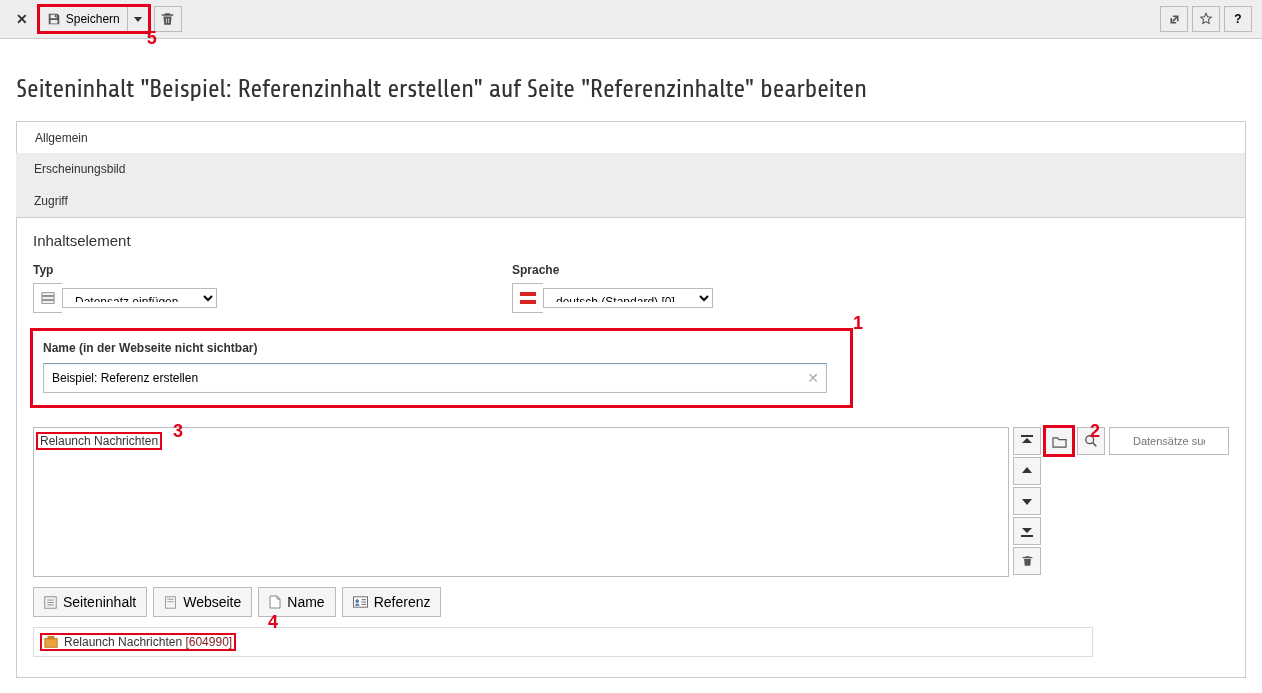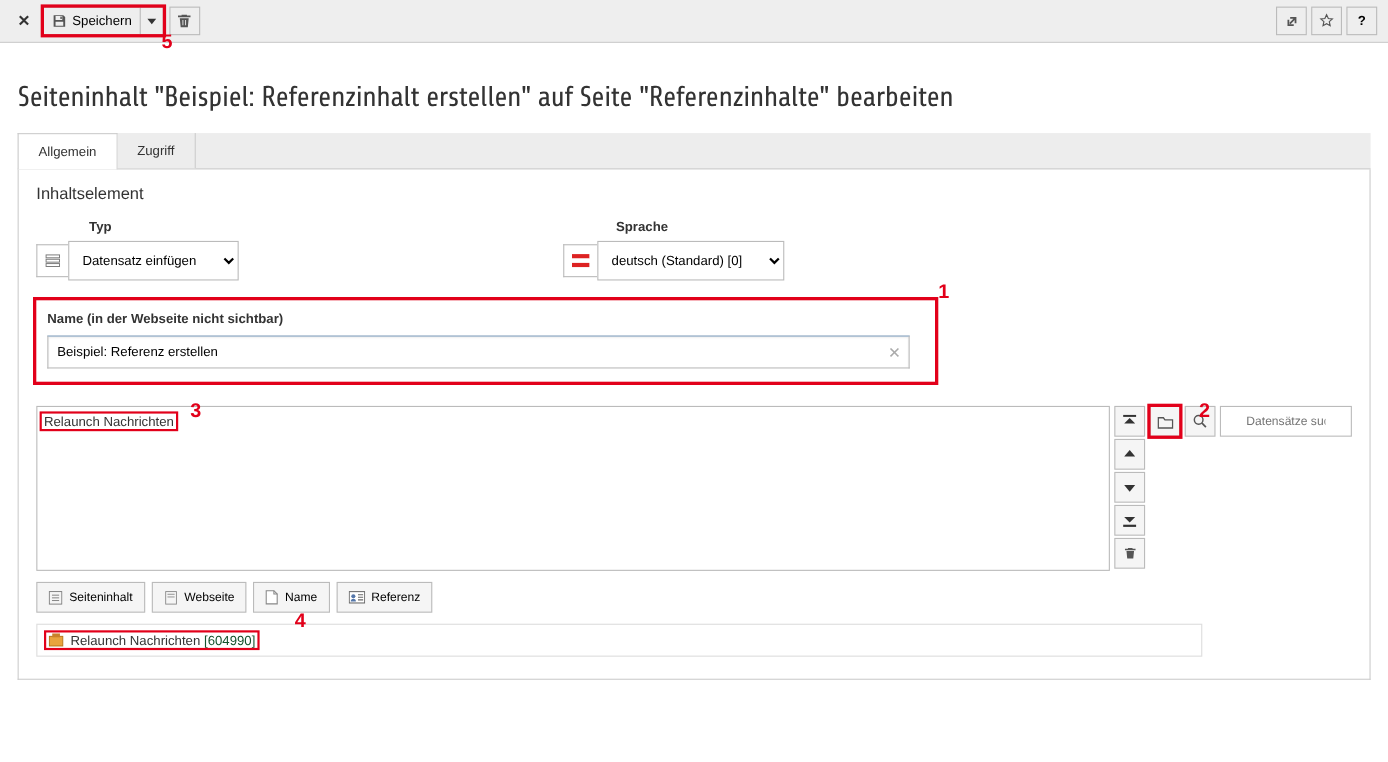--- a/index.html
+++ b/index.html
@@ -15,33 +15,33 @@
   .save-group { display: inline-flex; }
   .save-group .tb-btn:first-child { border-right: none; }
   .save-group .tb-btn.caret { padding: 4px 6px; }
   .red-box { outline: 3px solid #e2001a; outline-offset: -1px; }
   
   
   .page { padding: 10px 16px 30px 16px; }
   h1 { font-size: 26px; font-weight: normal; margin: 25px 0 18px 0; font-family: "Share", Verdana, sans-serif; letter-spacing: -0.5px; }
   
   
-  .tabs { border-bottom: 1px solid #ccc; display: flex; background: #ededed; }
+  .tabs { border-bottom: 1px solid #ccc; display: flex; background: #ededed; flex-direction: column; }
   .tab { padding: 9px 18px; background: #ededed; border-right: 1px solid #ccc; cursor: pointer; font-size: 12px; }
   .tab.active { background: #fff; border-top: 1px solid #ccc; margin-bottom: -1px; border-right: 1px solid #ccc; }
   .tab:first-child.active { border-left: 1px solid #ccc; }
   .tab-pane { border: 1px solid #ccc; border-top: none; padding: 14px 16px 20px 16px; }
   
   h2.section { font-size: 15px; font-weight: normal; margin-bottom: 14px; }
   
   .row { display: flex; gap: 50px; margin-bottom: 18px; }
-  .field label { font-weight: bold; display: block; margin-bottom: 6px; font-size: 12px; margin-left: 48px; }
+  .field label { font-weight: bold; display: block; margin-bottom: 6px; font-size: 12px; }
   .select-wrap { display: flex; align-items: center; gap: 0; }
   .select-icon { border: 1px solid #bbb; border-right: none; padding: 6px 7px; background: #fff; display: inline-flex; align-items: center; height: 30px; }
-  select { border: 1px solid #bbb; padding: 5px 8px; font-size: 12px; height: 36px; background: #fff; }
+  select { border: 1px solid #bbb; padding: 5px 8px; font-size: 12px; height: 20px; background: #fff; }
   
   .name-block { outline: 3px solid #e2001a; padding: 10px 23px 12px 10px; margin-bottom: 22px; position: relative; width: 817px; }
   .name-block label { font-weight: bold; display: block; margin-bottom: 8px; }
   .text-input-wrap { position: relative; }
   .text-input { width: 100%; border: 1px solid #bbb; border-top-color: #7c9ab8; box-shadow: inset 0 1px 2px rgba(0,0,0,0.08); padding: 7px 28px 7px 8px; font-size: 12px; }
   .clear-x { position: absolute; right: 8px; top: 50%; transform: translateY(-50%); color: #aaa; cursor: pointer; font-size: 14px; }
   
   .records-label { font-weight: bold; margin-bottom: 4px; display: block; }
   .records-area { display: flex; gap: 4px; align-items: flex-start; }
   .listbox { border: 1px solid #bbb; width: 985px; height: 150px; background: #fff; overflow: auto; }
@@ -49,24 +49,24 @@
   .listbox-item.sel { outline: 2px solid #e2001a; display: inline-block; margin: 6px 0 0 4px; padding: 0 2px; }
   
   .side-btns { display: flex; flex-direction: column; gap: 2px; }
   .side-btns .sb { border: 1px solid #bbb; background: #f5f5f5; width: 28px; height: 28px; display: flex; align-items: center; justify-content: center; cursor: pointer; }
   
   .picker-btns { display: flex; gap: 4px; align-items: center; }
   .picker-btns .pb { border: 1px solid #bbb; background: #f5f5f5; width: 28px; height: 28px; display: flex; align-items: center; justify-content: center; cursor: pointer; }
   .picker-btns input { border: 1px solid #bbb; padding: 6px 23px; font-size: 11px; width: 120px; height: 28px; }
   
   .type-buttons { margin-top: 10px; display: flex; gap: 6px; }
-  .type-btn { border: 1px solid #bbb; background: #f5f5f5; padding: 6px 10px; display: inline-flex; align-items: center; gap: 6px; cursor: pointer; font-size: 11px; }
+  .type-btn { border: 1px solid #bbb; background: #f5f5f5; padding: 6px 10px; display: inline-flex; align-items: center; gap: 6px; cursor: pointer; font-size: 14px; }
   
   .result-row { margin-top: 10px; border: 1px solid #ddd; padding: 7px 8px; width: 1060px; display: flex; align-items: center; gap: 6px; font-size: 12px; }
-  .result-text .id { color: #14532d; }
+  .result-text .id { color: #7f1d1d; }
   .result-highlight { outline: 2px solid #e2001a; padding: 0 2px; display: inline-flex; align-items: center; gap: 6px; }
 
   .annot { position: absolute; color: #e2001a; font-weight: bold; font-size: 18px; font-family: Arial; }
   .rel { position: relative; }
 
   svg { display: block; }
   .caret-down { width: 0; height: 0; border-left: 4px solid transparent; border-right: 4px solid transparent; border-top: 5px solid #333; }
 </style>
 </head>
 <body>
@@ -110,20 +110,21 @@
       <span style="font-weight:bold;">?</span>
     </button>
   </div>
 </div>
 
 <div class="page">
   <h1>Seiteninhalt "Beispiel: Referenzinhalt erstellen" auf Seite "Referenzinhalte" bearbeiten</h1>
 
   <div class="tabs">
     <div class="tab active">Allgemein</div>
+    <div class="tab">Erscheinungsbild</div>
     <div class="tab">Zugriff</div>
   </div>
 
   <div class="tab-pane">
     <h2 class="section">Inhaltselement</h2>
 
     <div class="row">
       <div class="field">
         <label>Typ</label>
         <div class="select-wrap">

